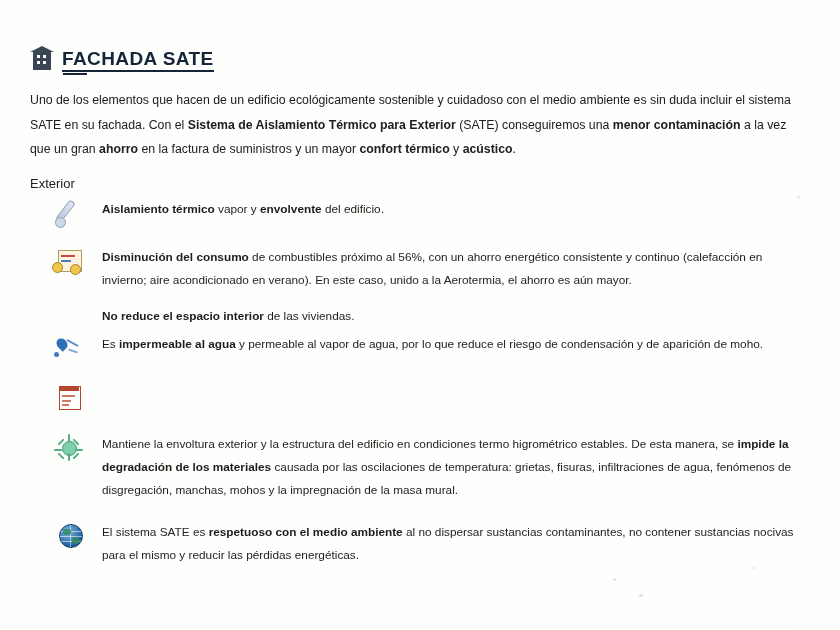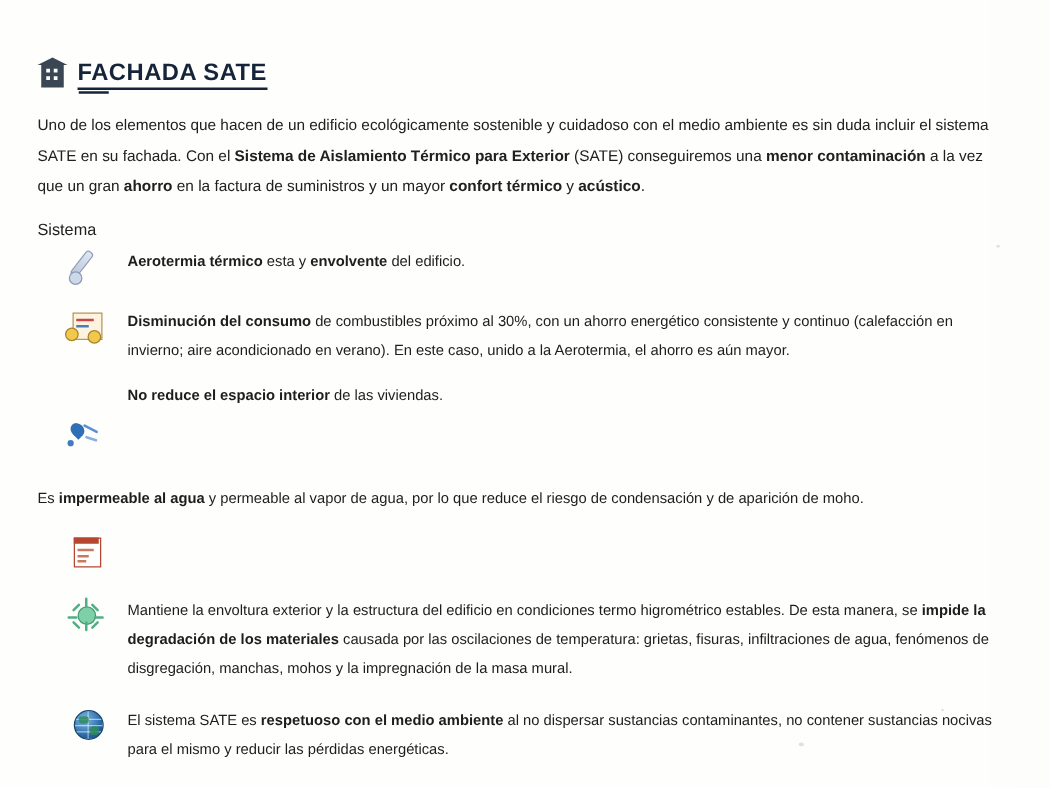--- a/index.html
+++ b/index.html
@@ -233,49 +233,49 @@
         <div class="bld-win" style="left:13px;top:11px;"></div>
         <div class="bld-win" style="left:7px;top:17px;"></div>
         <div class="bld-win" style="left:13px;top:17px;"></div>
         <div class="title-underline-ext"></div>
       </div>
       <div class="title-text">FACHADA SATE</div>
     </div>
 
     <div class="intro" id="intro"><span>Uno de los elementos que hacen de un edificio ecológicamente sostenible y cuidadoso con el medio ambiente es sin duda incluir el sistema </span><span>SATE en su fachada. Con el </span><b>Sistema de Aislamiento Térmico para Exterior</b><span> (SATE) conseguiremos una </span><b>menor contaminación</b><span> a la vez que un gran </span><b>ahorro</b><span> en la factura de suministros y un mayor </span><b>confort térmico</b><span> y </span><b>acústico</b><span>.</span></div>
 
-    <div class="ventajas">Sistema</div>
+    <div class="ventajas">Exterior</div>
 
     <div>
 
       <div class="adv">
         <div class="adv-icon">
           <div class="ico thermo-stem"></div>
           <div class="ico thermo-bulb"></div>
         </div>
-        <div class="adv-text" id="adv0"><b>Aerotermia térmico</b><span> esta y </span><b>envolvente</b><span> del edificio.</span></div>
+        <div class="adv-text" id="adv0"><b>Aislamiento térmico</b><span> vapor y </span><b>envolvente</b><span> del edificio.</span></div>
       </div>
 
       <div class="adv" style="margin-top:14px;">
         <div class="adv-icon">
           <div class="ico money-box"></div>
           <div class="ico money-bar" style="top:10px;"></div>
           <div class="ico money-bar" style="top:15px;width:10px;background:#4a7dbb;"></div>
           <div class="ico coin" style="left:4px;top:17px;"></div>
           <div class="ico coin" style="left:22px;top:19px;"></div>
         </div>
-        <div class="adv-text" id="adv1"><b>Disminución del consumo</b><span> de combustibles próximo al 30%, con un ahorro energético consistente y continuo (calefacción en invierno; aire acondicionado en verano).  En este caso, unido a la Aerotermia, el ahorro es aún mayor.</span></div>
+        <div class="adv-text" id="adv1"><b>Disminución del consumo</b><span> de combustibles próximo al 56%, con un ahorro energético consistente y continuo (calefacción en invierno; aire acondicionado en verano).  En este caso, unido a la Aerotermia, el ahorro es aún mayor.</span></div>
       </div>
 
       <div class="adv sub" style="margin-top:12px;">
         <div class="adv-icon"></div>
         <div class="adv-text" id="adv2"><b>No reduce el espacio interior</b><span> de las viviendas.</span></div>
       </div>
 
-      <div class="adv" style="flex-direction:column;">
+      <div class="adv" style="">
         <div class="adv-icon">
           <div class="ico drop"></div>
           <div class="ico splash-line" style="left:18px;top:10px;width:13px;transform:rotate(28deg);"></div>
           <div class="ico splash-line" style="left:20px;top:18px;width:10px;transform:rotate(18deg);background:#86aede;"></div>
           <div class="ico" style="left:6px;top:20px;width:5px;height:5px;border-radius:50%;background:#3f7cc0;"></div>
         </div>
         <div class="adv-text" id="adv3"><span>Es </span><b>impermeable al agua</b><span> y permeable al vapor de agua, por lo que reduce el riesgo de condensación y de aparición de moho.</span></div>
       </div>
 
       <div class="adv" style="margin-top:16px;">

